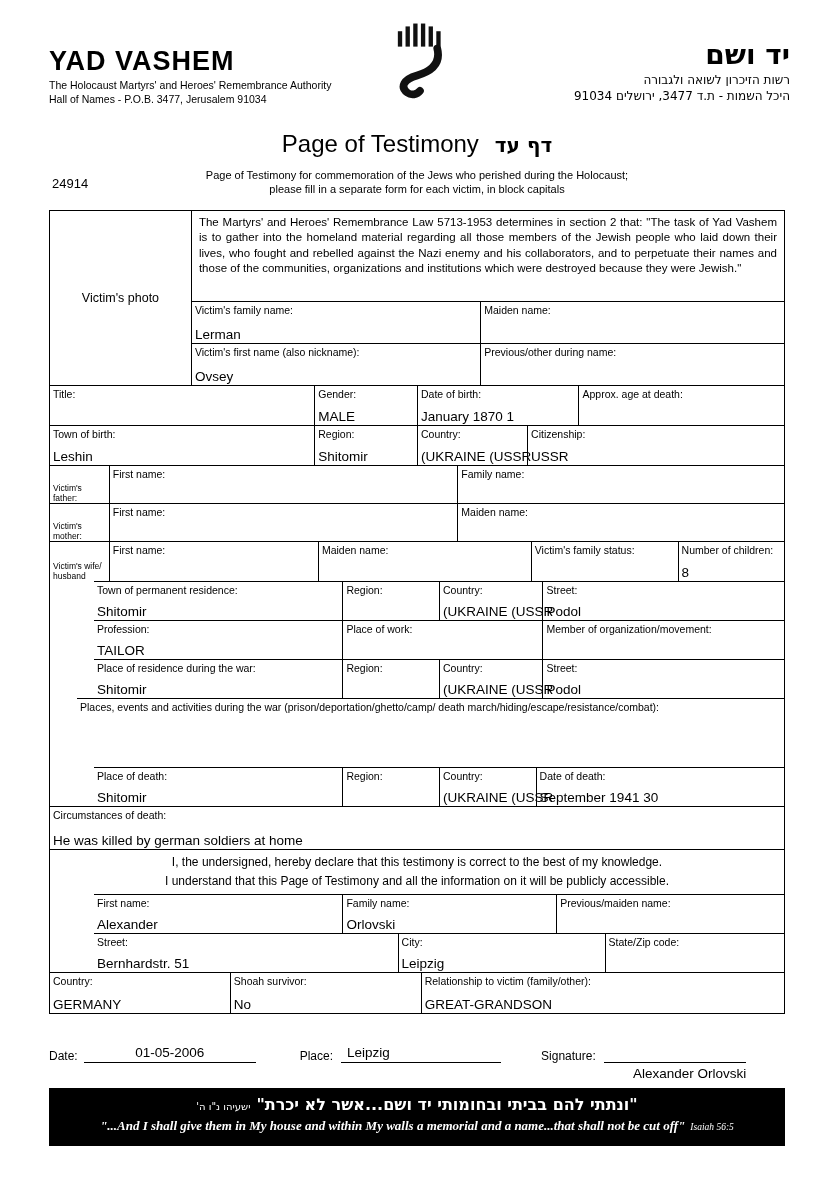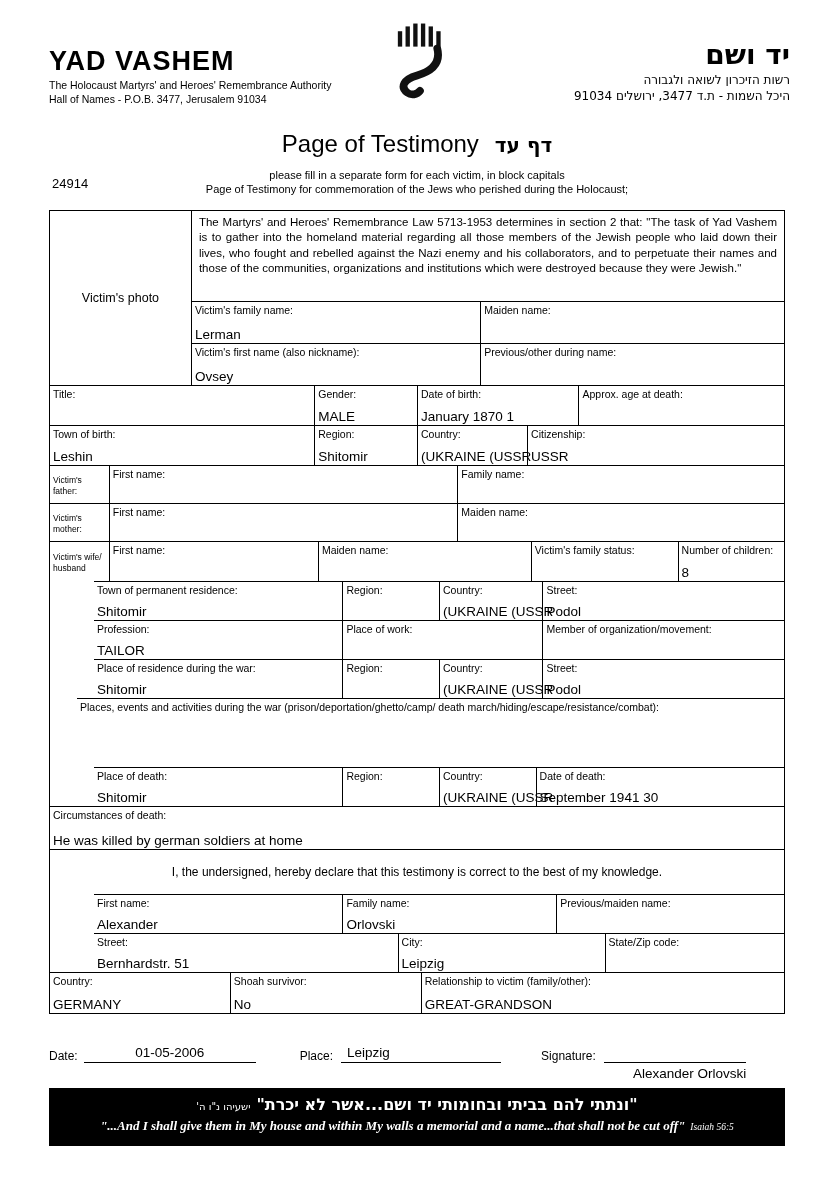--- a/index.html
+++ b/index.html
@@ -30,21 +30,21 @@
 
   
   .form-table { position: absolute; top: 210px; left: 49px; width: 736px; border: 1px solid #000; background: #fff; }
   .tr { display: flex; border-top: 1px solid #000; }
   .form-table > .tr:first-child { border-top: none; }
   .tr > .c:not(:first-child) { border-left: 1px solid #000; }
   .c { display: flex; flex-direction: column; justify-content: space-between; }
   .lb { font-size: 10.5px; padding: 2px 3px 0 3px; }
   .vl { font-size: 13.5px; padding: 0 3px 1px 3px; white-space: nowrap; }
   .sl { font-size: 8.5px; padding: 2px 3px 0 3px; line-height: 1.2; }
-  .sidec { justify-content: center; }
+  .sidec { justify-content: flex-end; }
 
   .top { display: flex; }
   .photo { width: 19.2%; align-items: center; justify-content: center; }
   .photo-lbl { font-size: 12.5px; }
   .topright { flex: 1; display: flex; flex-direction: column; border-left: 1px solid #000; }
   .law { height: 90px; font-size: 11.5px; line-height: 1.34; text-align: justify; padding: 4px 7px; }
   .topright .tr { height: 42px; }
   .wA { width: 48.7%; }
   .wB { width: 51.3%; }
 
@@ -103,22 +103,22 @@
     <div class="org-sub-he">רשות הזיכרון לשואה ולגבורה</div>
     <div class="org-sub-he">היכל השמות - ת.ד 3477, ירושלים 91034</div>
   </div>
 
   <div class="form-title-row">
     <span class="form-title">Page of Testimony</span><span class="form-title-he he">דף עד</span>
   </div>
 
   <div class="form-number">24914</div>
   <div class="intro">
+    <div>Page of Testimony for commemoration of the Jews who perished during the Holocaust;</div>
     <div>please fill in a separate form for each victim, in block capitals</div>
-    <div>Page of Testimony for commemoration of the Jews who perished during the Holocaust;</div>
   </div>
 
   <div class="form-table">
 
     <div class="tr top">
       <div class="c photo">
         <div class="photo-lbl">Victim's photo</div>
       </div>
       <div class="topright">
         <div class="law">The Martyrs' and Heroes' Remembrance Law 5713-1953 determines in section 2 that: "The task of Yad Vashem is to gather into the homeland material regarding all those members of the Jewish people who laid down their lives, who fought and rebelled against the Nazi enemy and his collaborators, and to perpetuate their names and those of the communities, organizations and institutions which were destroyed because they were Jewish."</div>
@@ -315,20 +315,21 @@
     <div class="tr h43">
       <div class="c fullc">
         <div class="lb">Circumstances of death:</div>
         <div class="vl">He was killed by german soldiers at home</div>
       </div>
     </div>
 
     <div class="tr h45">
       <div class="c fullc decl">
         <div>I, the undersigned, hereby declare that this testimony is correct to the best of my knowledge.</div>
+        <div>I understand that this Page of Testimony and all the information on it will be publicly accessible.</div>
       </div>
     </div>
 
     <div class="tr h39">
       <div class="c" style="width:36%">
         <div class="lb">First name:</div>
         <div class="vl">Alexander</div>
       </div>
       <div class="c" style="width:31%">
         <div class="lb">Family name:</div>

